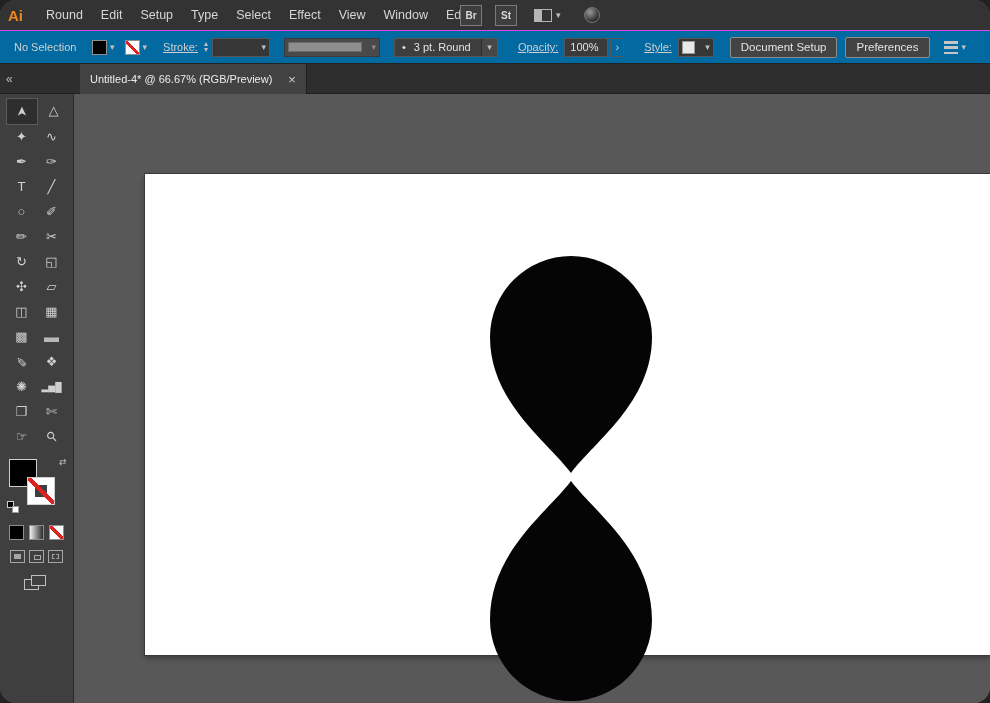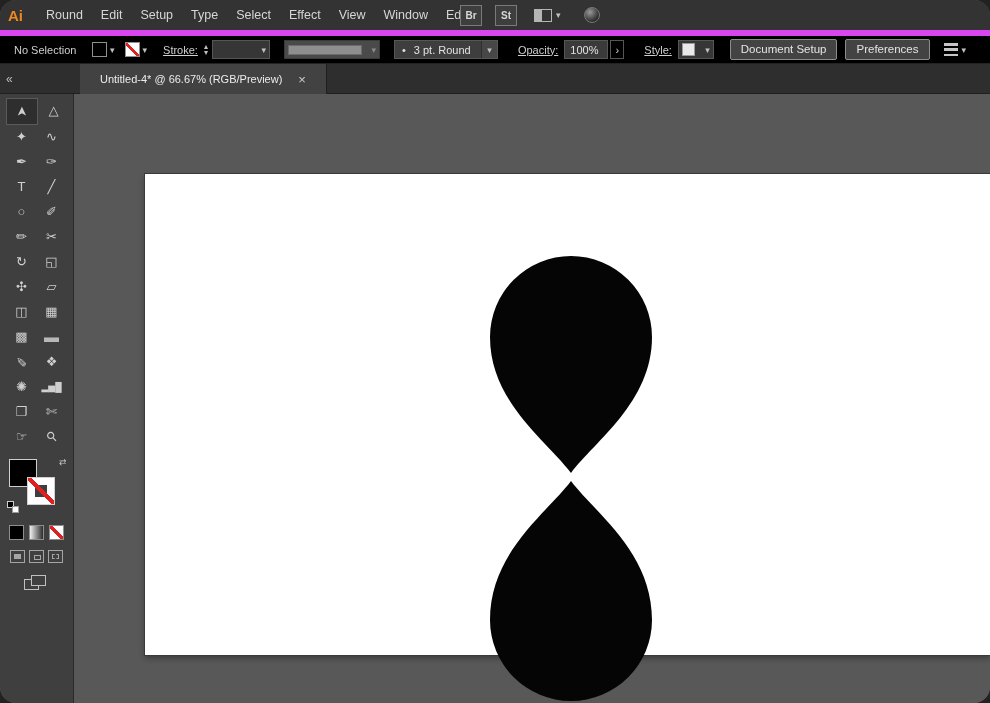--- a/index.html
+++ b/index.html
@@ -12,21 +12,21 @@
   .logo { color:#ee8922; font-weight:bold; font-size:15px; margin:0 14px 0 8px; }
   .menu { color:#d6d6d6; font-size:12.5px; padding:0 9px; cursor:default; }
   .menubar-right { position:absolute; left:460px; top:0; height:30px; display:flex; align-items:center; gap:13px; }
   .mini-btn { width:22px; height:21px; background:#3e3e3e; border:1px solid #7a7a7a; color:#d8d8d8; font-size:10px; font-weight:bold; padding:0; line-height:19px; text-align:center; }
   .ws { display:flex; align-items:center; gap:4px; margin-left:4px; }
   .ws-icon { width:18px; height:13px; border:1px solid #b5b5b5; background:linear-gradient(90deg,#b5b5b5 0 45%, transparent 45%); }
   .caret { color:#c0c0c0; font-size:9px; }
   .sphere { width:16px; height:16px; border-radius:50%; margin-left:10px; background:radial-gradient(circle at 35% 30%, #9a9a9a, #444 55%, #141414 90%); border:1px solid #777; }
 
   
-  .controlbar { position:absolute; top:30px; left:0; right:0; height:34px; background:#000000; border-top:6px solid #d946ef; border-bottom:1px solid #232323; display:flex; align-items:center; font-size:11px; color:#cfcfcf; z-index:29; }
+  .controlbar { position:absolute; top:30px; left:0; right:0; height:34px; background:#0369a1; border-top:1px solid #d946ef; border-bottom:1px solid #232323; display:flex; align-items:center; font-size:11px; color:#cfcfcf; z-index:29; }
   .status { margin-left:14px; width:70px; }
   .sw-group { display:flex; align-items:center; gap:3px; }
   .g-fill { margin-left:8px; }
   .g-stroke { margin-left:10px; }
   .swatch { width:15px; height:15px; border:1px solid #909090; display:inline-block; }
   .fill-black { background:#000; }
   .none-swatch { background:linear-gradient(45deg, #ffffff 42%, #dd2222 42%, #dd2222 56%, #ffffff 56%); }
   .lbl { margin-left:16px; text-decoration:underline; }
   .lbl2 { margin-left:20px; text-decoration:underline; }
   .stepper { display:flex; flex-direction:column; margin-left:6px; line-height:6px; }
@@ -44,21 +44,21 @@
   .combo-style { width:36px; margin-left:6px; justify-content:space-between; padding:0 3px; }
   .style-swatch { width:13px; height:13px; background:#e9e9e9; border:1px solid #9a9a9a; }
   .bar-btn { margin-left:16px; padding:3px 10px 4px; background:#434343; border:1px solid #8d8d8d; border-radius:2px; color:#e4e4e4; font-size:11.5px; font-family:"Liberation Sans", sans-serif; }
   .bar-btn + .bar-btn { margin-left:8px; }
   .align-group { margin-left:14px; display:flex; align-items:center; gap:4px; }
   .align-icon { width:16px; height:13px; border-bottom:2px solid #c5c5c5; background:linear-gradient(#c5c5c5 0 3px, transparent 3px 5px, #c5c5c5 5px 8px, transparent 8px); width:14px; }
 
   
   .tabbar { position:absolute; top:64px; left:0; right:0; height:30px; background:#2e2e2e; border-bottom:1px solid #1f1f1f; z-index:28; }
   .panel-collapse { position:absolute; left:6px; top:0; height:100%; display:flex; align-items:center; color:#bdbdbd; font-size:12px; }
-  .tab { position:absolute; left:80px; top:0; height:30px; display:inline-flex; align-items:center; background:#424242; color:#ececec; font-size:11px; padding:0 20px; border-right:1px solid #1f1f1f; }
+  .tab { position:absolute; left:80px; top:0; height:30px; display:inline-flex; align-items:center; background:#424242; color:#ececec; font-size:11px; padding:0 10px; border-right:1px solid #1f1f1f; }
   .tab-close { margin-left:16px; color:#cccccc; font-size:13px; }
 
   
   .toolbar { position:absolute; top:94px; left:0; bottom:0; width:74px; background:#3f3f3f; border-right:1px solid #292929; z-index:27; }
   #tool-grid { display:grid; grid-template-columns:30px 30px; justify-content:center; margin-top:5px; }
   .tool { width:30px; height:25px; display:flex; align-items:center; justify-content:center; color:#cfcfcf; font-size:13px; }
   .tool.active { background:#2e2e2e; outline:1px solid #5a5a5a; }
   .glyph { display:inline-block; }
   [data-name="selection-tool"] .glyph,
   [data-name="direct-selection-tool"] .glyph { transform:rotate(-90deg); }

